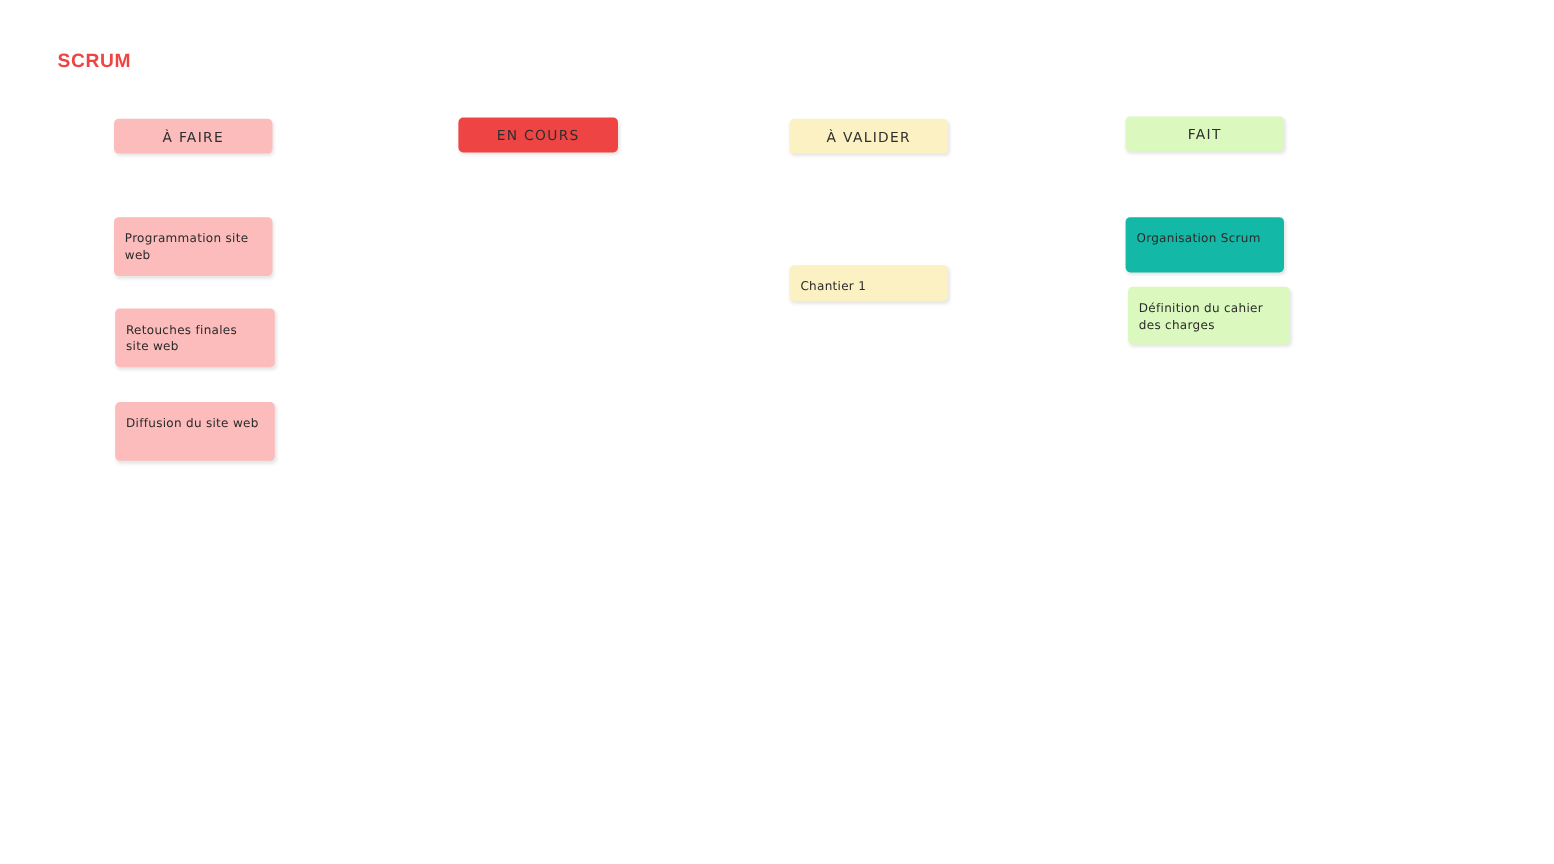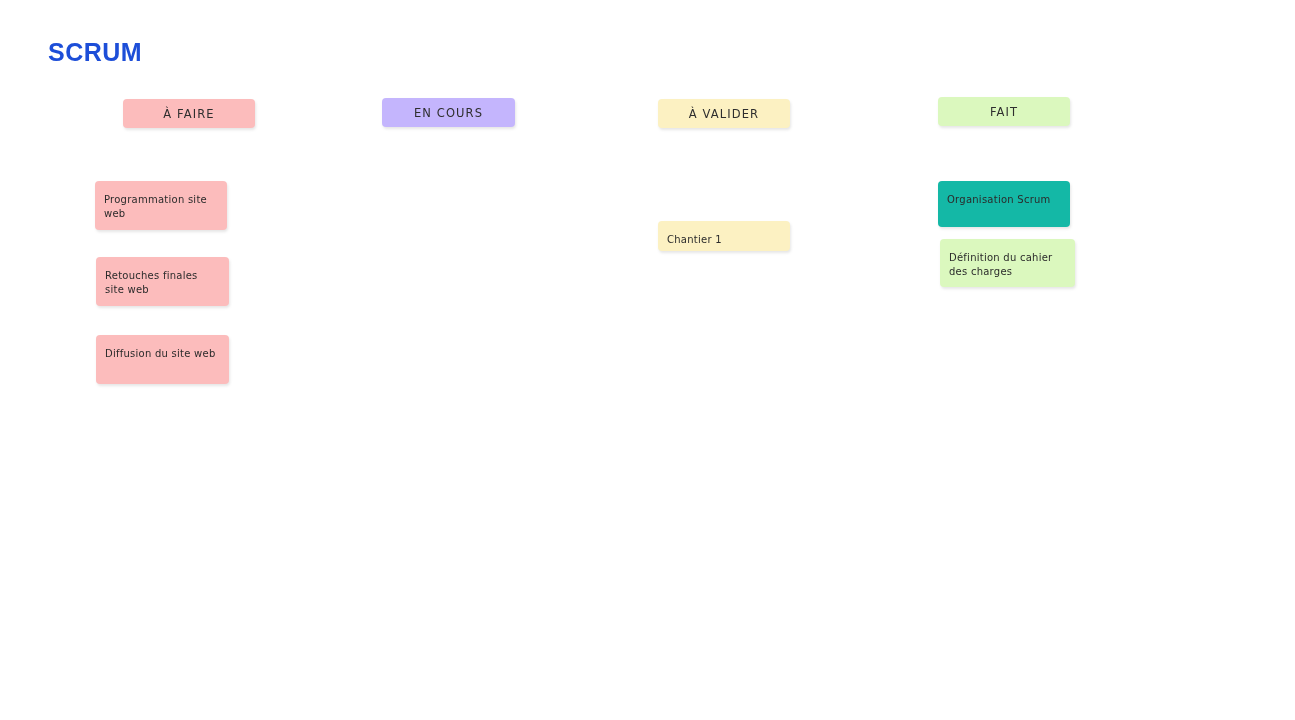--- a/index.html
+++ b/index.html
@@ -19,23 +19,23 @@
     position: absolute;
     inset: 0;
   }
 
   #page-title {
     position: absolute;
     left: 48px;
     top: 37px;
     font-family: "Liberation Sans", sans-serif;
     font-weight: bold;
-    font-size: 25px;
+    font-size: 16px;
     letter-spacing: 0.5px;
-    color: #1d4ed8;
+    color: #ef4444;
     line-height: 30px;
   }
 
   .column {
     position: absolute;
     top: 0;
     width: 300px;
     height: 720px;
   }
 
@@ -93,28 +93,28 @@
   .col-done .c1 { left: 48px; top: 239px; width: 135px; height: 48px; }
 </style>
 </head>
 <body>
 
 <div id="board">
 
   <div id="page-title">SCRUM</div>
 
   <div class="column col-todo">
-    <div class="col-header" style="background: rgb(252, 188, 188); margin-left: 28px;">À FAIRE</div>
+    <div class="col-header" style="background: rgb(252, 188, 188);">À FAIRE</div>
     <div class="card c0" style="background: rgb(252, 188, 188);">Programmation site web</div>
     <div class="card c1" style="background: rgb(252, 188, 188);">Retouches finales site web</div>
     <div class="card c2" style="background: rgb(252, 188, 188);">Diffusion du site web</div>
   </div>
 
   <div class="column col-doing">
-    <div class="col-header" style="background: #c4b5fd;">EN COURS</div>
+    <div class="col-header" style="background: #ef4444;">EN COURS</div>
   </div>
 
   <div class="column col-review">
     <div class="col-header" style="background: rgb(252, 241, 194);">À VALIDER</div>
     <div class="card c0" style="background: rgb(252, 241, 194); margin-top: 40px;">Chantier 1</div>
   </div>
 
   <div class="column col-done">
     <div class="col-header" style="background: rgb(219, 248, 190);">FAIT</div>
     <div class="card c0" style="background: #14b8a6;">Organisation Scrum</div>

